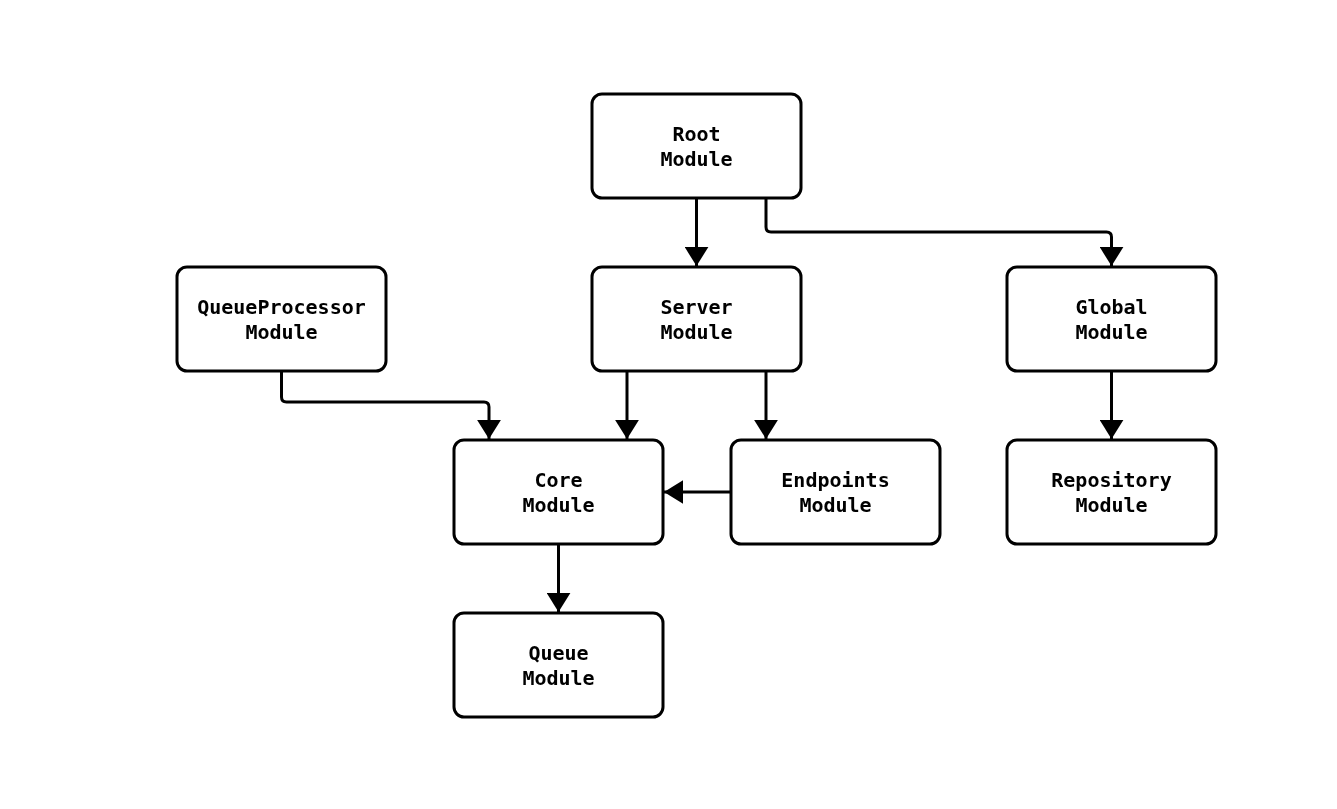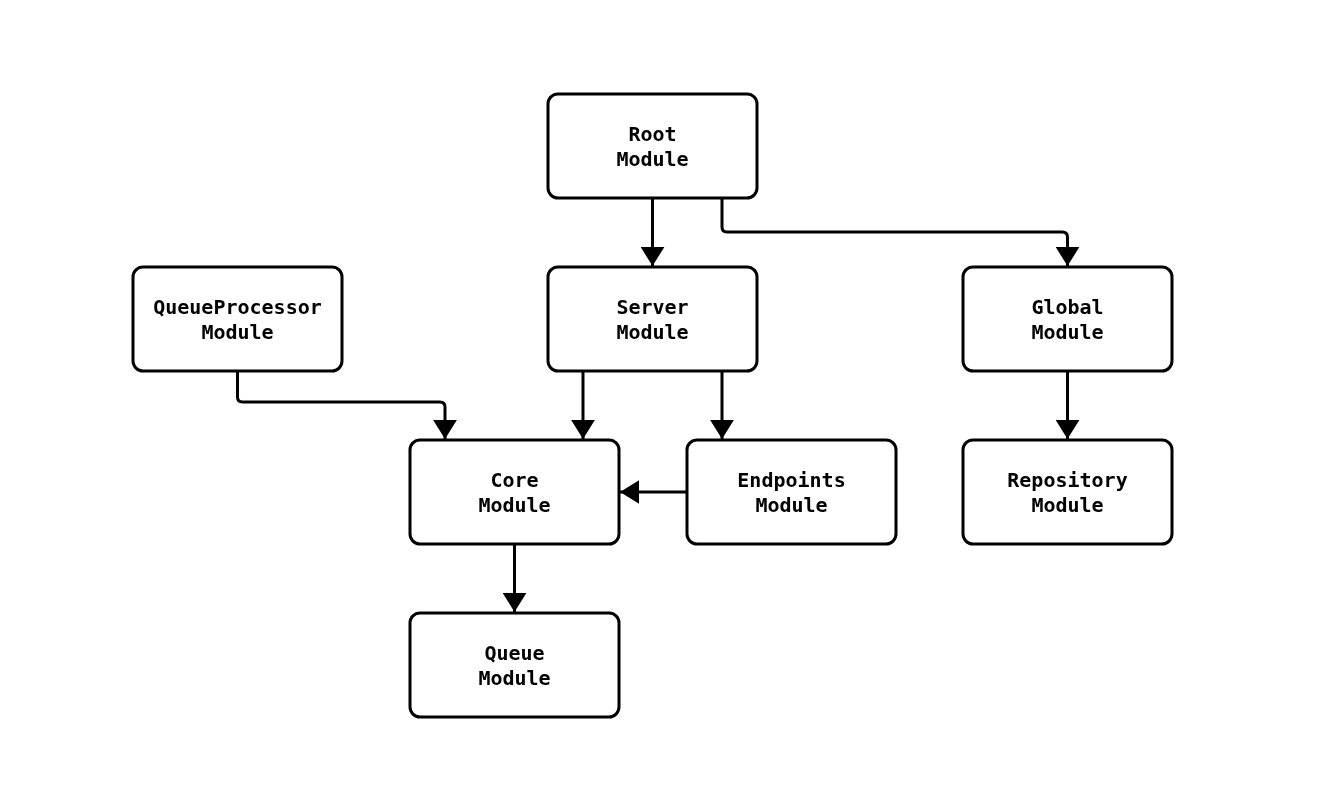--- a/index.html
+++ b/index.html
@@ -8,20 +8,21 @@
     background: #ffffff;
     width: 1337px;
     height: 809px;
     overflow: hidden;
   }
   .canvas {
     position: relative;
     width: 1194px;
     height: 809px;
     background: #ffffff;
+    padding-left: 44px;
   }
   svg {
     display: block;
   }
   .node-rect {
     fill: #ffffff;
     stroke: #000000;
     stroke-width: 3;
   }
   .node-label {

